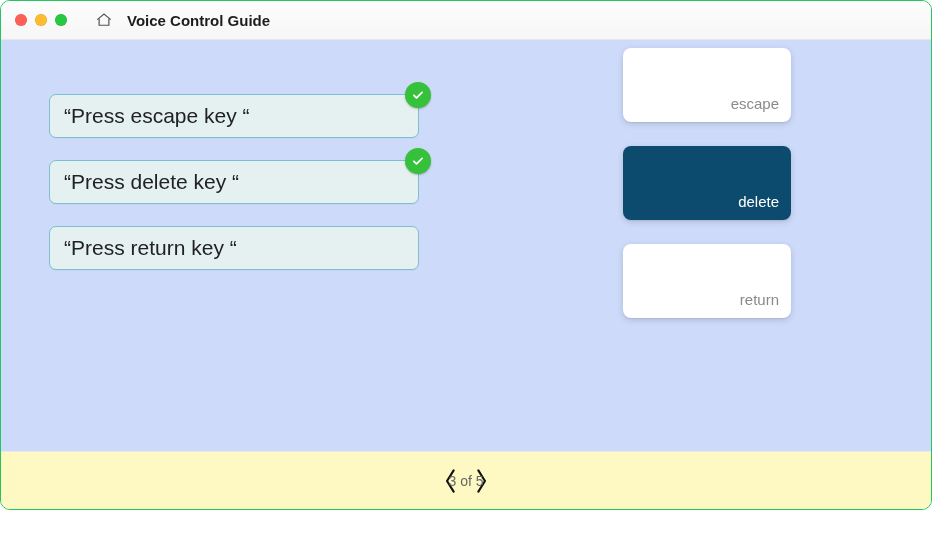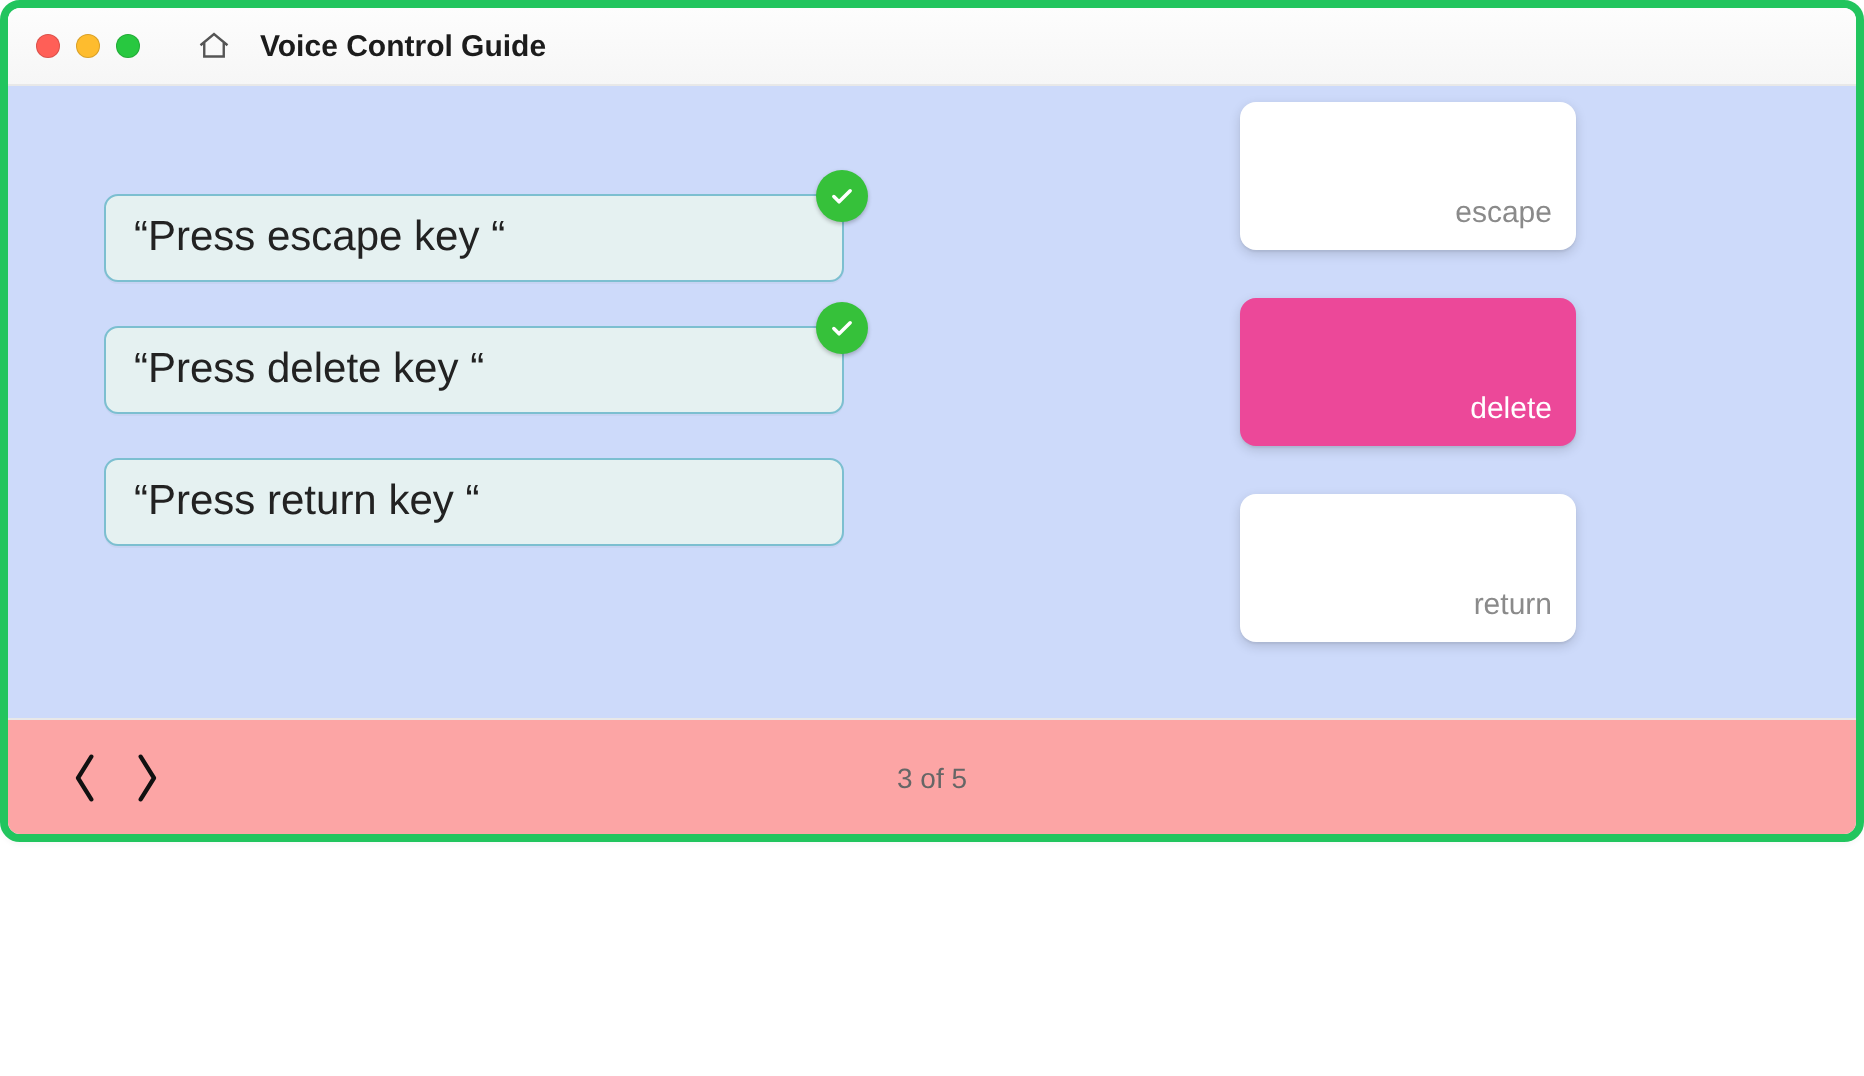--- a/index.html
+++ b/index.html
@@ -7,22 +7,22 @@
   body {
     font-family: -apple-system, "Helvetica Neue", Arial, sans-serif;
     background: #fff;
     width: 932px;
     height: 538px;
     overflow: hidden;
     position: relative;
   }
   .window {
     width: 932px;
-    height: 421px;
-    border: 4px solid #22c55e;
+    height: 510px;
+    border: 1px solid #22c55e;
     border-radius: 10px;
     overflow: hidden;
     box-shadow: 0 1px 3px rgba(0,0,0,0.04);
     display: flex;
     flex-direction: column;
     background:#fff;
   }
   
   .titlebar {
     height: 39px;
@@ -118,39 +118,39 @@
     gap: 24px;
   }
   .key {
     height: 74px;
     border-radius: 8px;
     background:#fff;
     box-shadow: 0 2px 6px rgba(0,0,0,0.15), 0 1px 1px rgba(0,0,0,0.06);
     position:relative;
   }
   .key.active {
-    background:#ec4899;
+    background:#0c4a6e;
   }
   .key-label {
     position:absolute;
     right:12px;
     bottom:10px;
     font-size:15px;
     color:#8a8a8a;
   }
   .key.active .key-label { color:#fff; }
 
   
   .footer {
     height: 58px;
     border-top: 1px solid #e8e8e8;
-    background:#fca5a5;
+    background:#fef9c3;
     display:flex;
     align-items:center;
-    justify-content:flex-start;
+    justify-content:center;
     padding: 0 24px;
     position:relative;
   }
   .pager {
     position:absolute;
     left:0; right:0;
     text-align:center;
     font-size:14px;
     color:#666;
     pointer-events:none;

